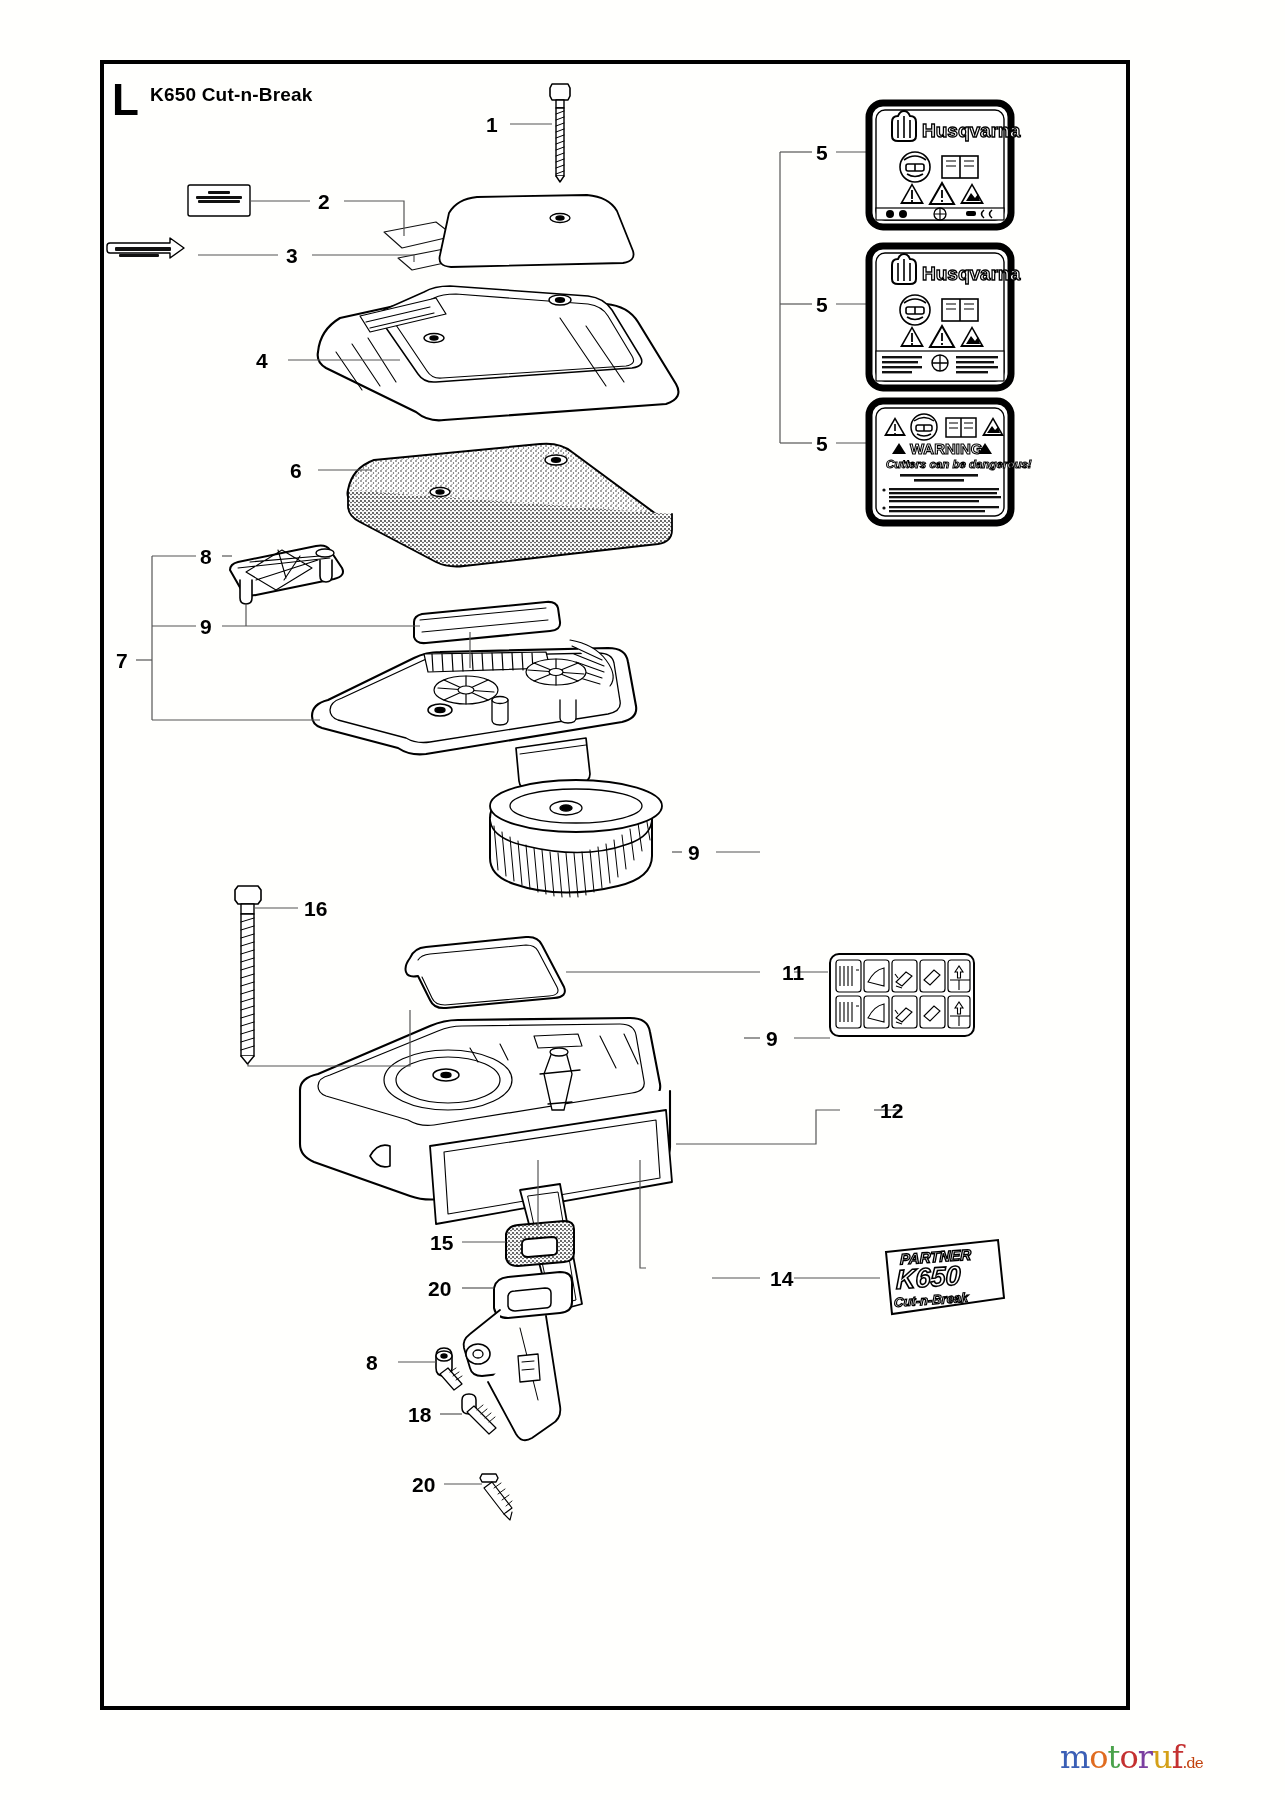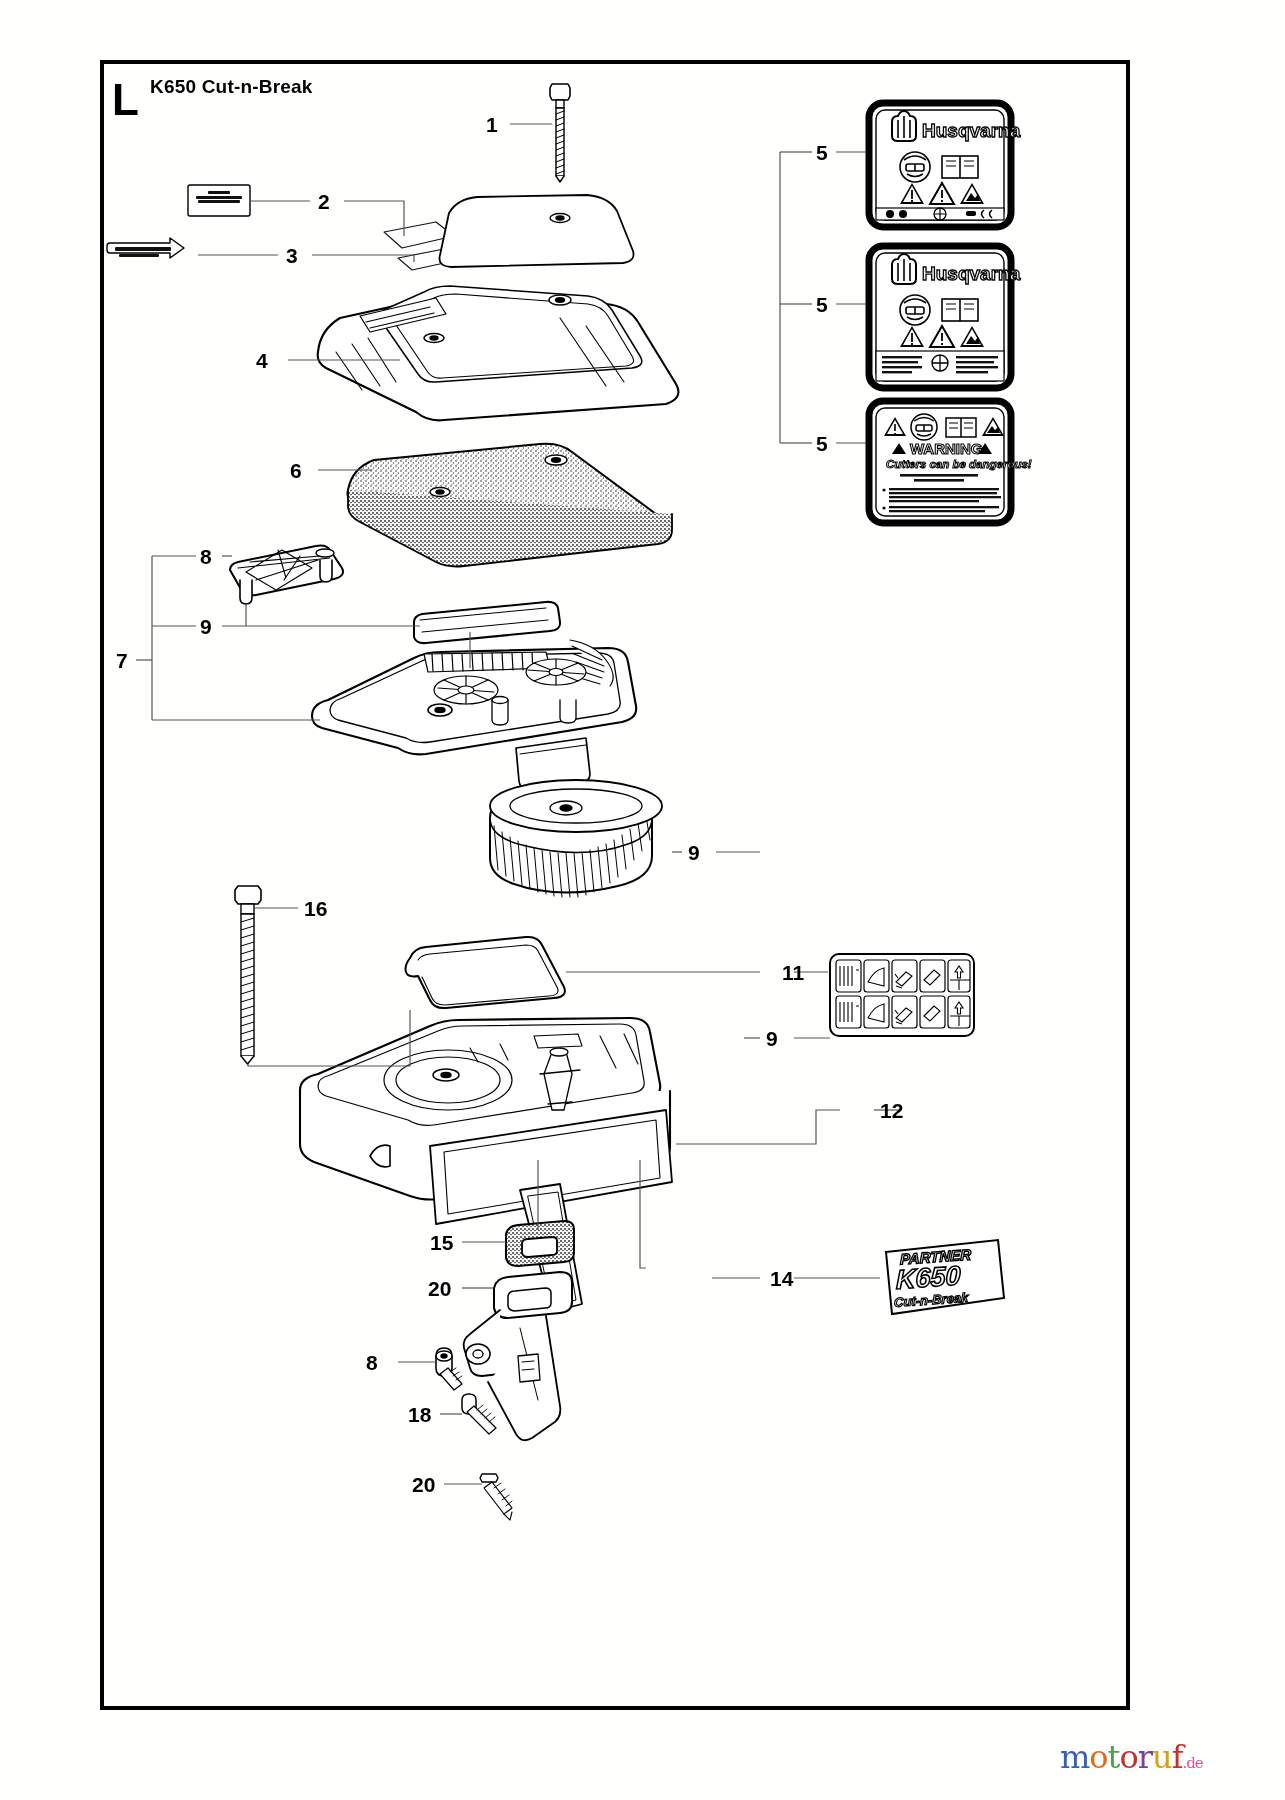--- a/index.html
+++ b/index.html
@@ -1,25 +1,25 @@
 <!DOCTYPE html>
 <html><head>
 <meta charset="utf-8">
 <style>
   html,body{margin:0;padding:0;background:#ffffff;}
   body{font-family:"Liberation Sans",sans-serif;}
   #page{position:relative;width:1285px;height:1800px;background:#fffffd;overflow:hidden;}
   #frame{position:absolute;left:100px;top:60px;width:1030px;height:1650px;border:4px solid #000;box-sizing:border-box;background:#fffffd;}
   .sec-letter{position:absolute;left:112px;top:78px;font-size:44px;font-weight:700;line-height:1;letter-spacing:-1px;}
-  .title{position:absolute;left:150px;top:76px;font-size:19px;font-weight:700;letter-spacing:.2px;}
+  .title{position:absolute;left:150px;top:84px;font-size:19px;font-weight:700;letter-spacing:.2px;}
   .num{position:absolute;font-size:21px;font-weight:700;color:#000;}
   svg{display:block;overflow:visible;}
   .wm{position:absolute;left:1060px;top:1738px;font-size:32px;font-weight:400;font-family:"DejaVu Serif",serif;letter-spacing:-1px;}
   .wm span{display:inline-block;}
-  .wm .de{font-size:15px;color:#ec4899;}
+  .wm .de{font-size:15px;color:#c2410c;}
   .decal{position:absolute;}
   .microline{background:#111;border-radius:1px;}
 </style>
 </head>
 <body>
 
 <div id="page">
 
   <div id="frame"></div>
 

